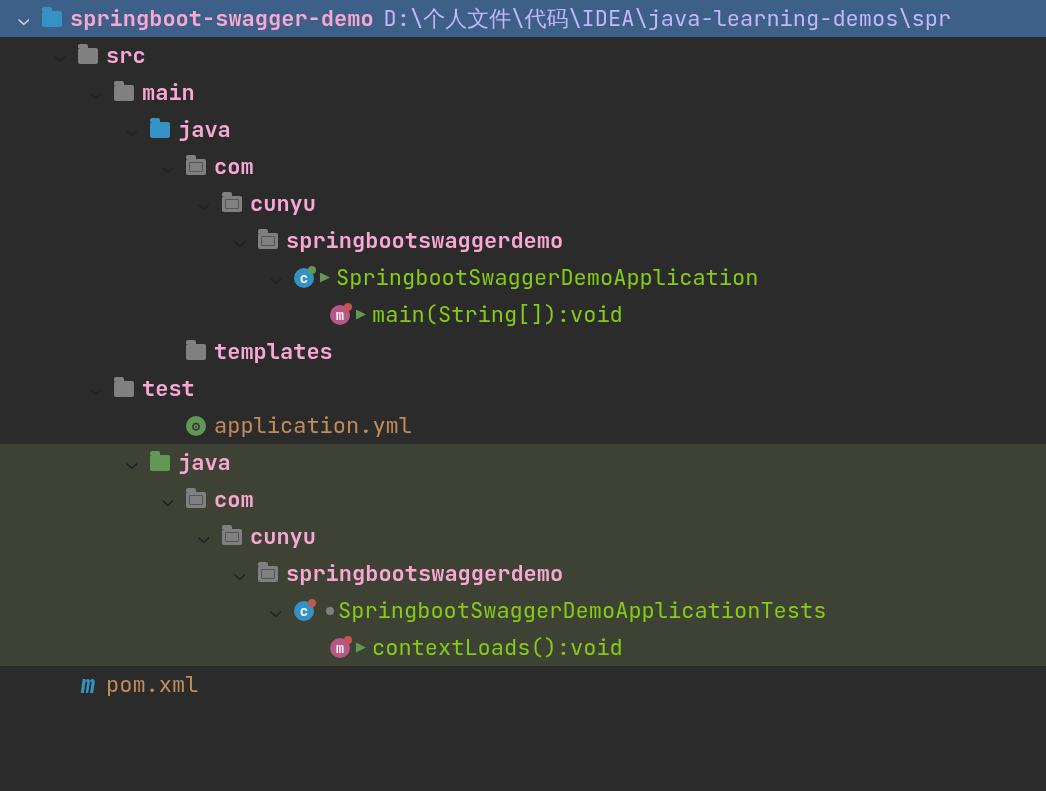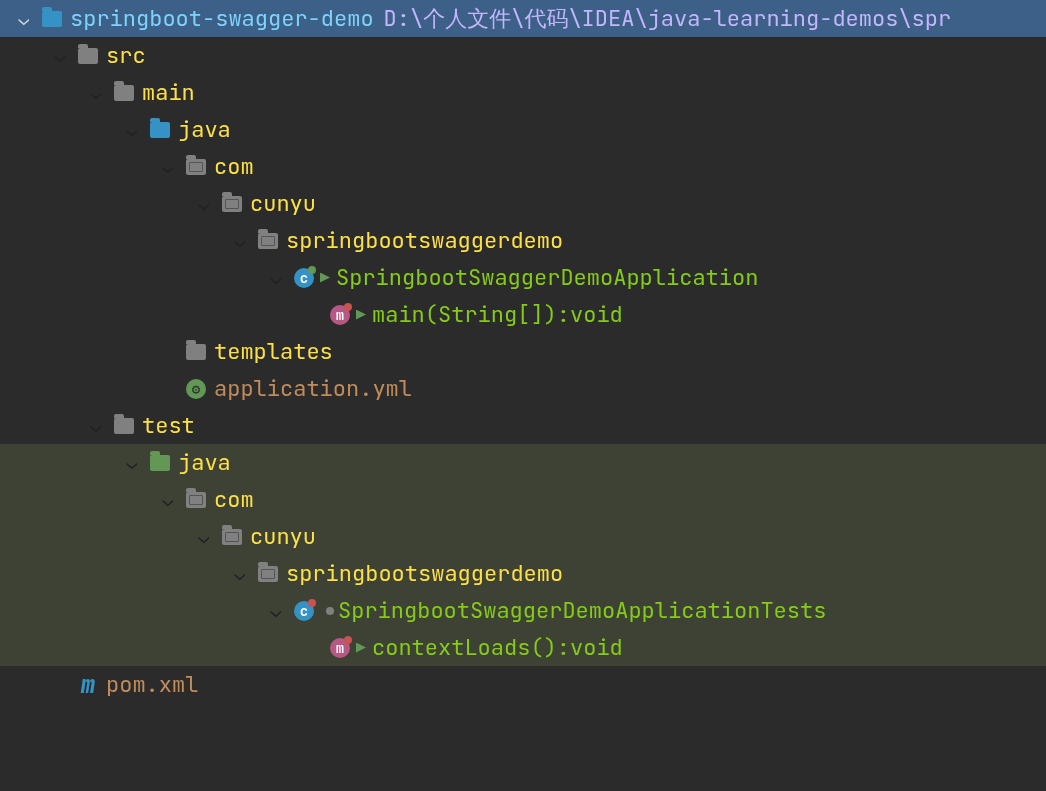--- a/index.html
+++ b/index.html
@@ -35,22 +35,22 @@
   }
   .chevron.none { visibility:hidden; }
   .icon {
     width:28px;
     flex-shrink:0;
     display:inline-flex;
     align-items:center;
     justify-content:center;
   }
   .label { padding-left:4px; letter-spacing:0; }
-  .label.bold { font-weight:400; color:#fde047; }
-  .label.bold-white { font-weight:400; color:#7dd3fc; }
+  .label.bold { font-weight:700; color:#f9a8d4; }
+  .label.bold-white { font-weight:700; color:#f9a8d4; }
   .label.orange { color:#c28c5a; }
   .label.coral { color:#84cc16; }
   .path { color:#c4b5fd; padding-left:10px; font-weight:400;}
   
   .folder {
     width:20px;height:16px;border-radius:2px;position:relative;
     background:#9aa7b0;
   }
   .folder::before{content:"";position:absolute;top:-4px;left:0;width:10px;height:4px;border-radius:2px 2px 0 0;background:inherit;}
   .folder.blue  { background:#3592c4; }
@@ -180,35 +180,35 @@
   <div class="row">
     <span class="indent" style="width:154px"></span>
     <span class="chevron none">⌄</span>
     <span class="icon">
         <span class="folder gray"></span>
       </span>
     <span class="label bold">templates</span>
   </div>
 
   <div class="row">
+    <span class="indent" style="width:82px"></span>
+    <span class="chevron">⌄</span>
+    <span class="icon">
+        <span class="folder gray"></span>
+      </span>
+    <span class="label bold">test</span>
+  </div>
+
+  <div class="row">
     <span class="indent" style="width:154px"></span>
     <span class="chevron none">⌄</span>
     <span class="icon">
         <span class="gear-icon"></span>
       </span>
     <span class="label orange">application.yml</span>
-  </div>
-
-  <div class="row">
-    <span class="indent" style="width:82px"></span>
-    <span class="chevron">⌄</span>
-    <span class="icon">
-        <span class="folder gray"></span>
-      </span>
-    <span class="label bold">test</span>
   </div>
 
   <div class="row test-scope">
     <span class="indent" style="width:118px"></span>
     <span class="chevron">⌄</span>
     <span class="icon">
         <span class="folder green"></span>
       </span>
     <span class="label bold">java</span>
   </div>

